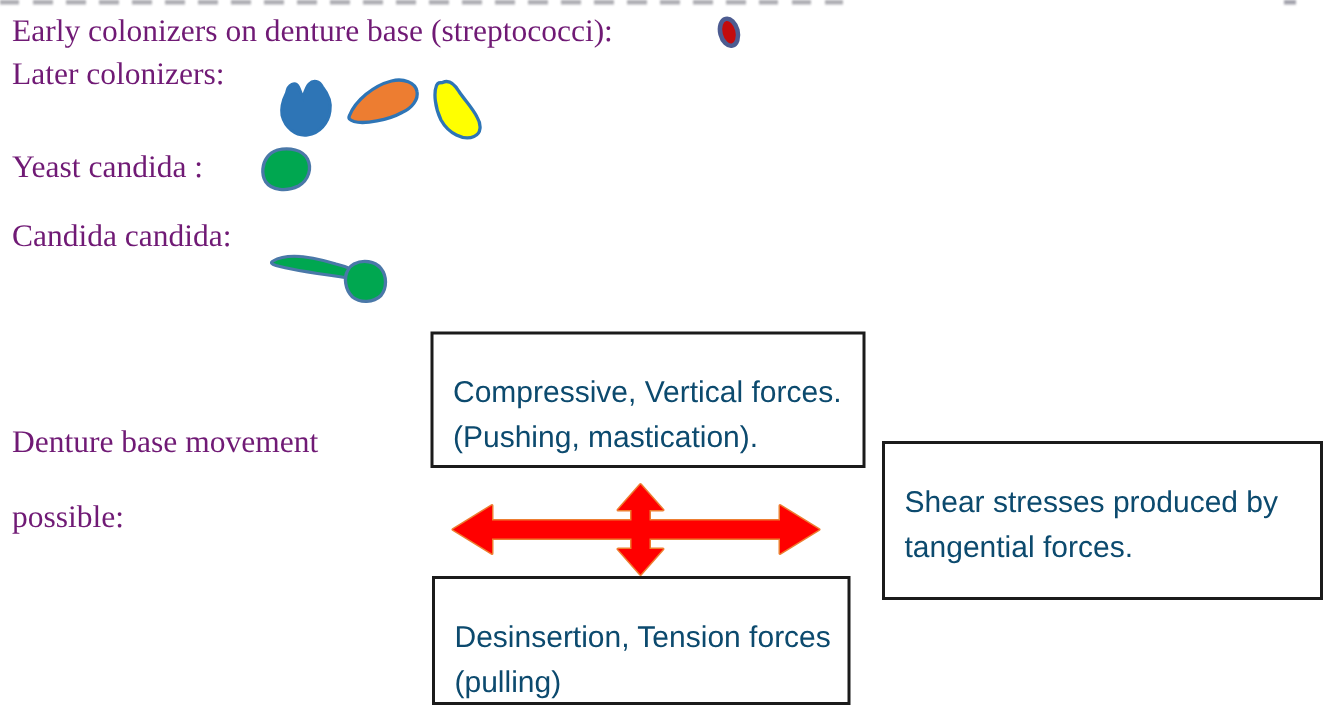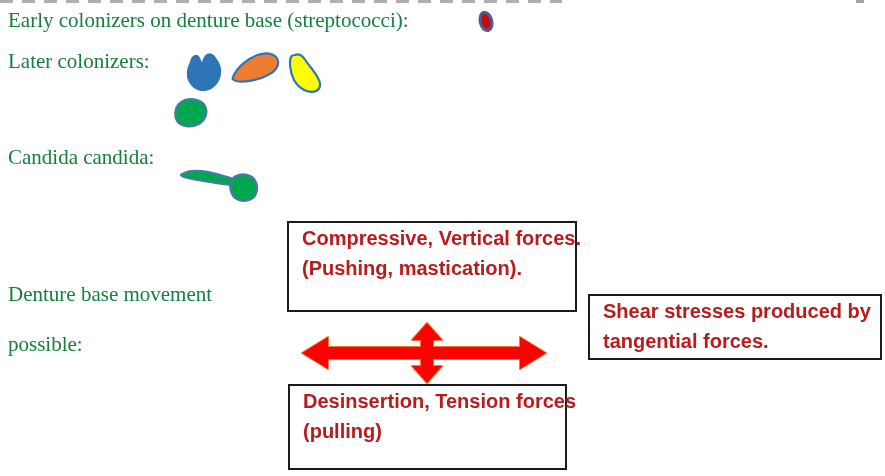--- a/index.html
+++ b/index.html
@@ -8,35 +8,34 @@
     width:885px;height:476px;
     background:#ffffff;
     overflow:hidden;
     font-family:"Liberation Serif", serif;
   }
   .serif-line{
     position:absolute;
     left:8px;
     font-size:21px;
     line-height:26px;
-    color:#15803d;
+    color:#701a75;
     white-space:nowrap;
   }
   .shape{position:absolute;}
   .txtbox{
     position:absolute;
     box-sizing:border-box;
     border:2px solid #1b1b1b;
     background:#ffffff;
     font-family:"Liberation Sans", sans-serif;
     font-size:20px;
     line-height:30px;
-    color:#b91c1c;
-    padding:0 10px 0 13px;
-    font-weight:bold;
+    color:#0c4a6e;
+    padding:24px 10px 0 13px;
   }
   .txtbox div{white-space:nowrap;}
   .edge-artifact{
     position:absolute;
     top:0;left:0;
     width:562px;height:3px;
     background:repeating-linear-gradient(90deg,
       rgba(70,70,82,.55) 0px, rgba(70,70,82,.55) 13px,
       rgba(255,255,255,0) 13px, rgba(255,255,255,0) 22px);
     filter:blur(.7px);
@@ -53,22 +52,23 @@
 </head>
 <body>
 
 <div class="page">
 
   <div class="edge-artifact"></div>
   <div class="edge-dot"></div>
 
   <div class="serif-line" style="top:7px">Early colonizers on denture base (streptococci):</div>
 
-  <div class="serif-line" style="top:48px">Later colonizers:</div>
+  <div class="serif-line" style="top:36px">Later colonizers:</div>
 
+  <div class="serif-line" style="top:98px">Yeast candida :</div>
 
   <div class="serif-line" style="top:144px">Candida candida:</div>
 
   <div class="serif-line" style="top:281px">Denture base movement</div>
 
   <div class="serif-line" style="top:331px">possible:</div>
 
   <svg class="shape" style="left:475px;top:7px" width="22" height="29" viewBox="0 0 22 29">
     <ellipse cx="11" cy="14.5" rx="5.8" ry="9.2" transform="rotate(-14 11 14.5)" stroke-width="3" opacity="0.95" fill="#c00000" stroke="#44548c"></ellipse>
   </svg>
@@ -92,21 +92,21 @@
   <svg class="shape" style="left:180px;top:164px" width="80" height="40" viewBox="0 0 80 40">
     <path d="M2,10 C12,4 28,7 44,12 C52,14 56,16 58,18 C58,20 55,21 50,21 C36,19 14,16 4,13 C1,12 0,11 2,10 Z" stroke-width="2" fill="#00a750" stroke="#4a78a8"></path>
     <path d="M56,12 C62,9 70,10 74,15 C78,20 78,28 74,33 C69,38 60,38 55,34 C50,29 49,21 52,16 C53,14 54,13 56,12 Z" stroke-width="2.2" fill="#00a750" stroke="#4a78a8"></path>
   </svg>
 
   <div class="txtbox" style="left:287px;top:221px;width:290px;height:91px">
     <div>Compressive, Vertical forces.</div>
     <div>(Pushing, mastication).</div>
   </div>
 
-  <div class="txtbox" style="left:588px;top:294px;width:294px;height:66px">
+  <div class="txtbox" style="left:588px;top:294px;width:294px;height:106px">
     <div>Shear stresses produced by</div>
     <div>tangential forces.</div>
   </div>
 
   <div class="txtbox" style="left:288px;top:384px;width:279px;height:86px">
     <div>Desinsertion, Tension forces</div>
     <div>(pulling)</div>
   </div>
 
   <svg class="shape" style="left:295px;top:318px" width="258" height="70" viewBox="0 0 258 70">

